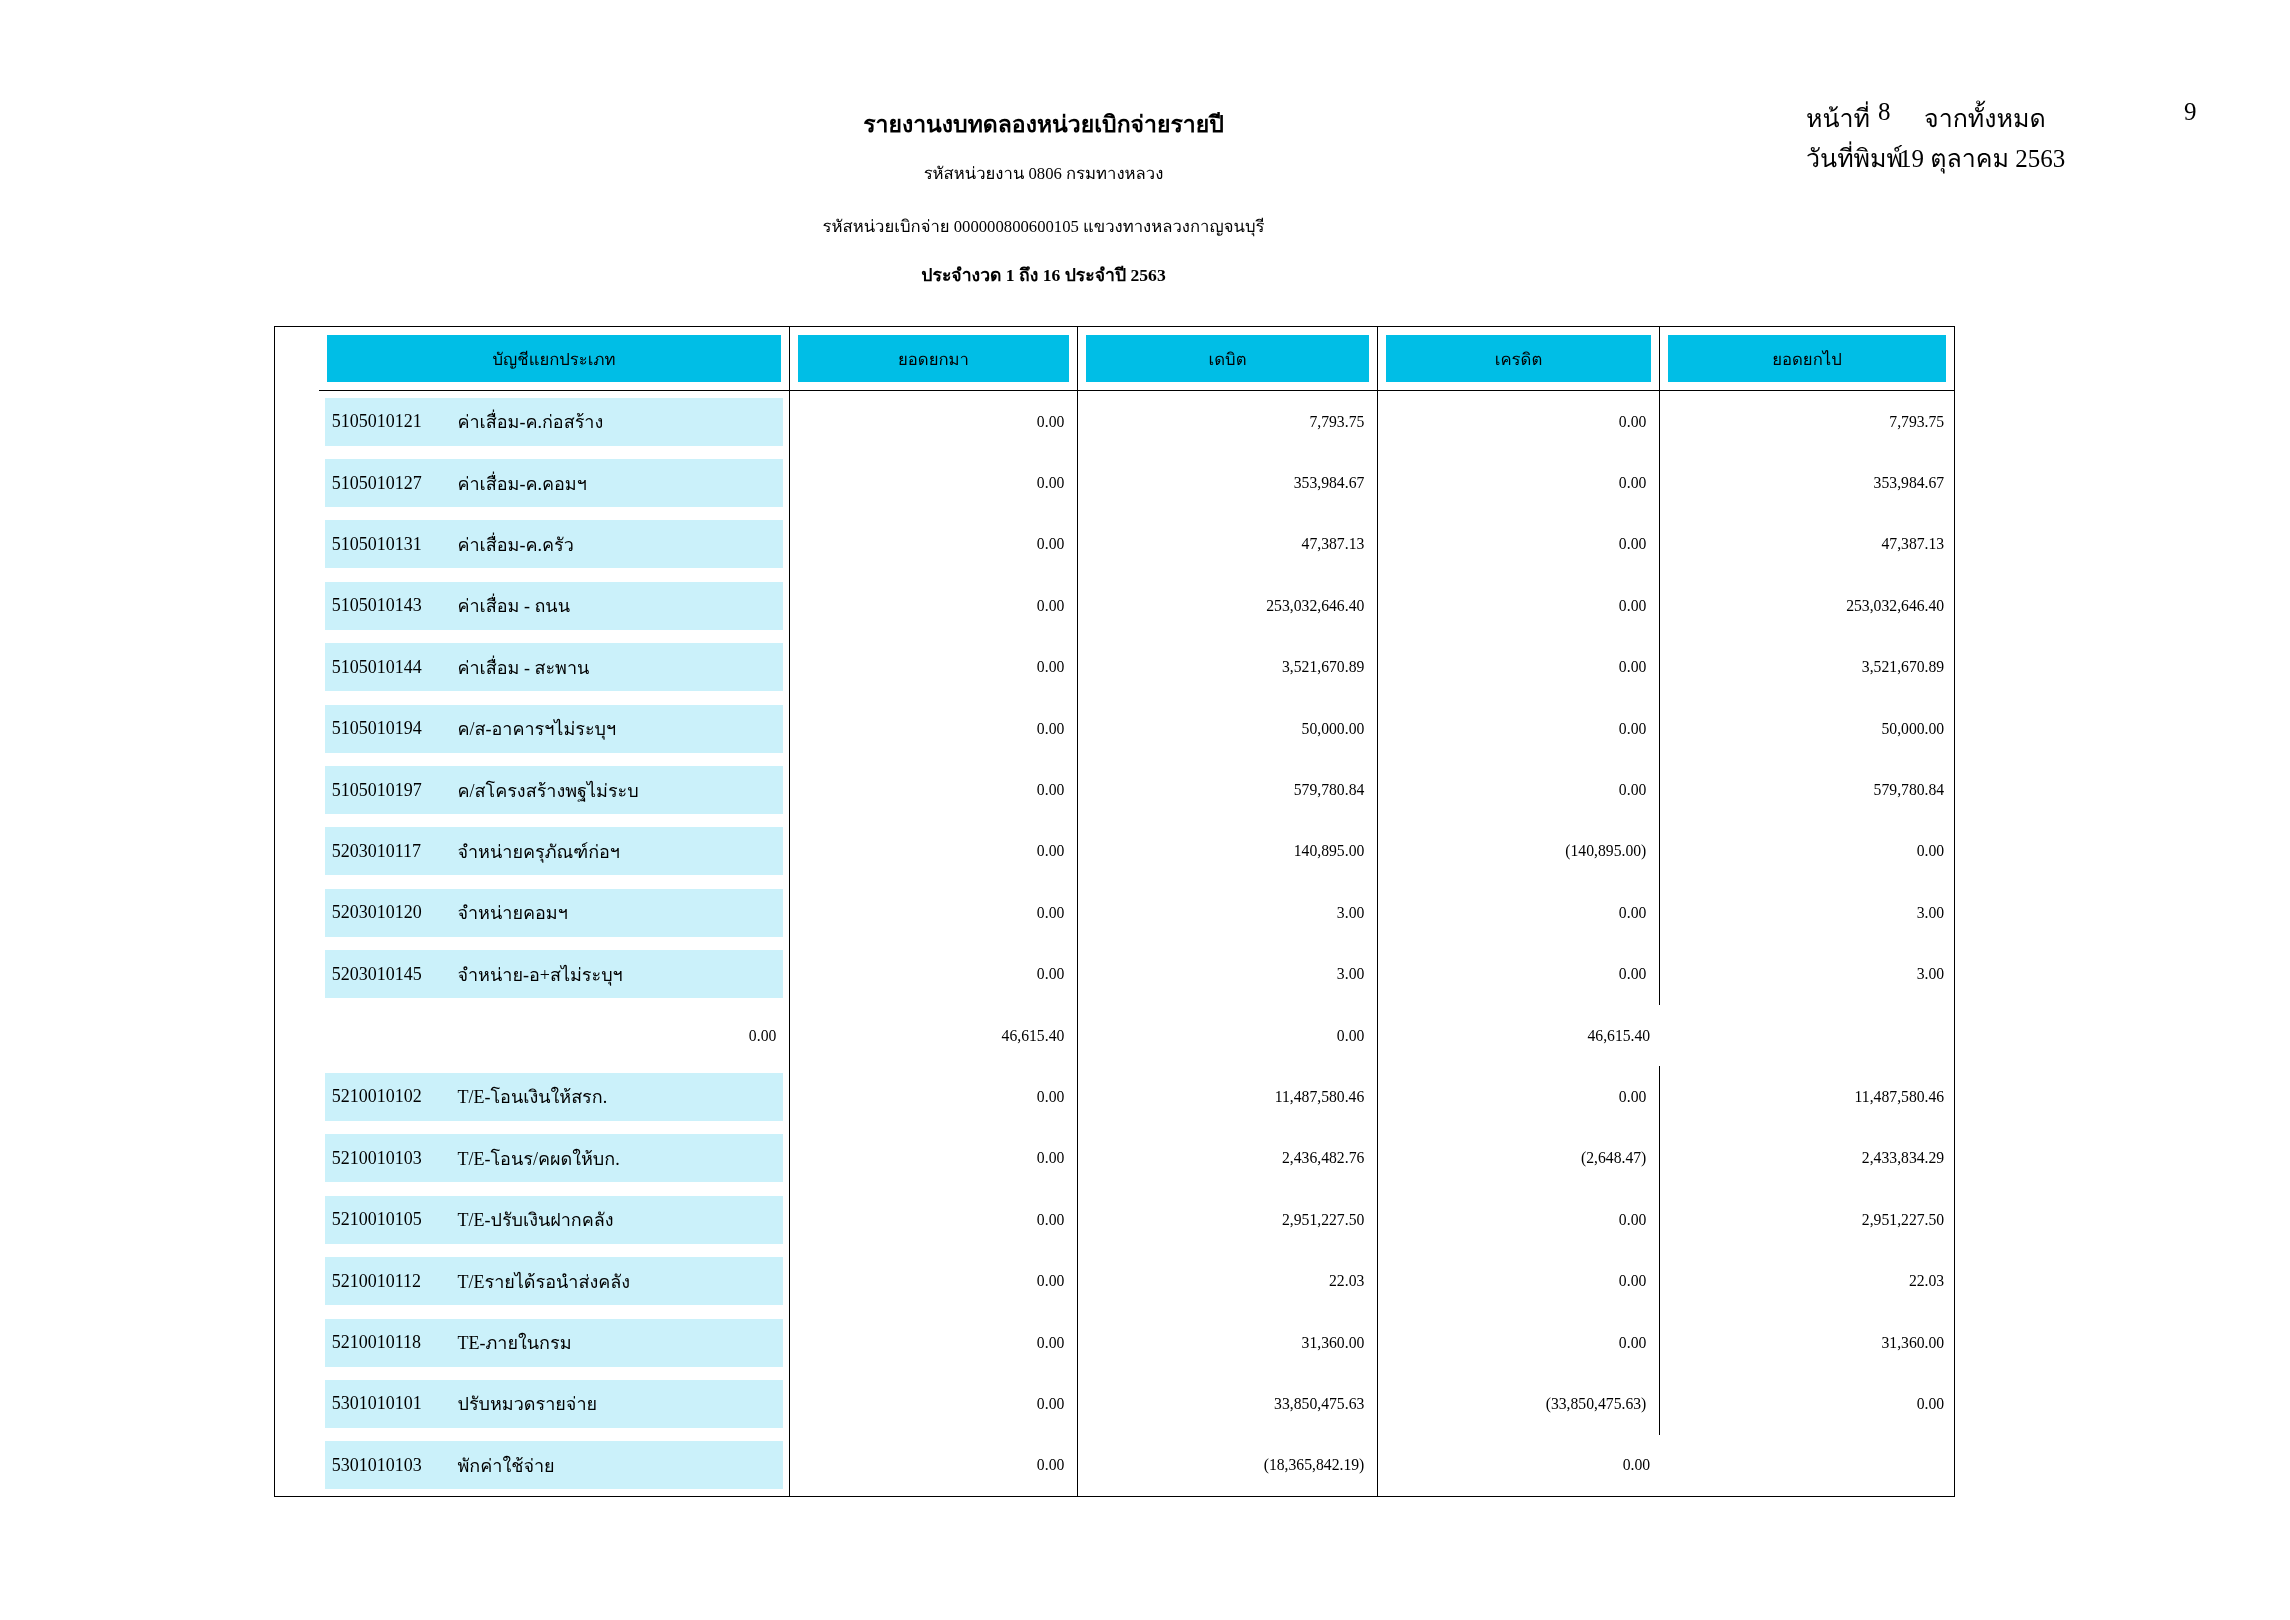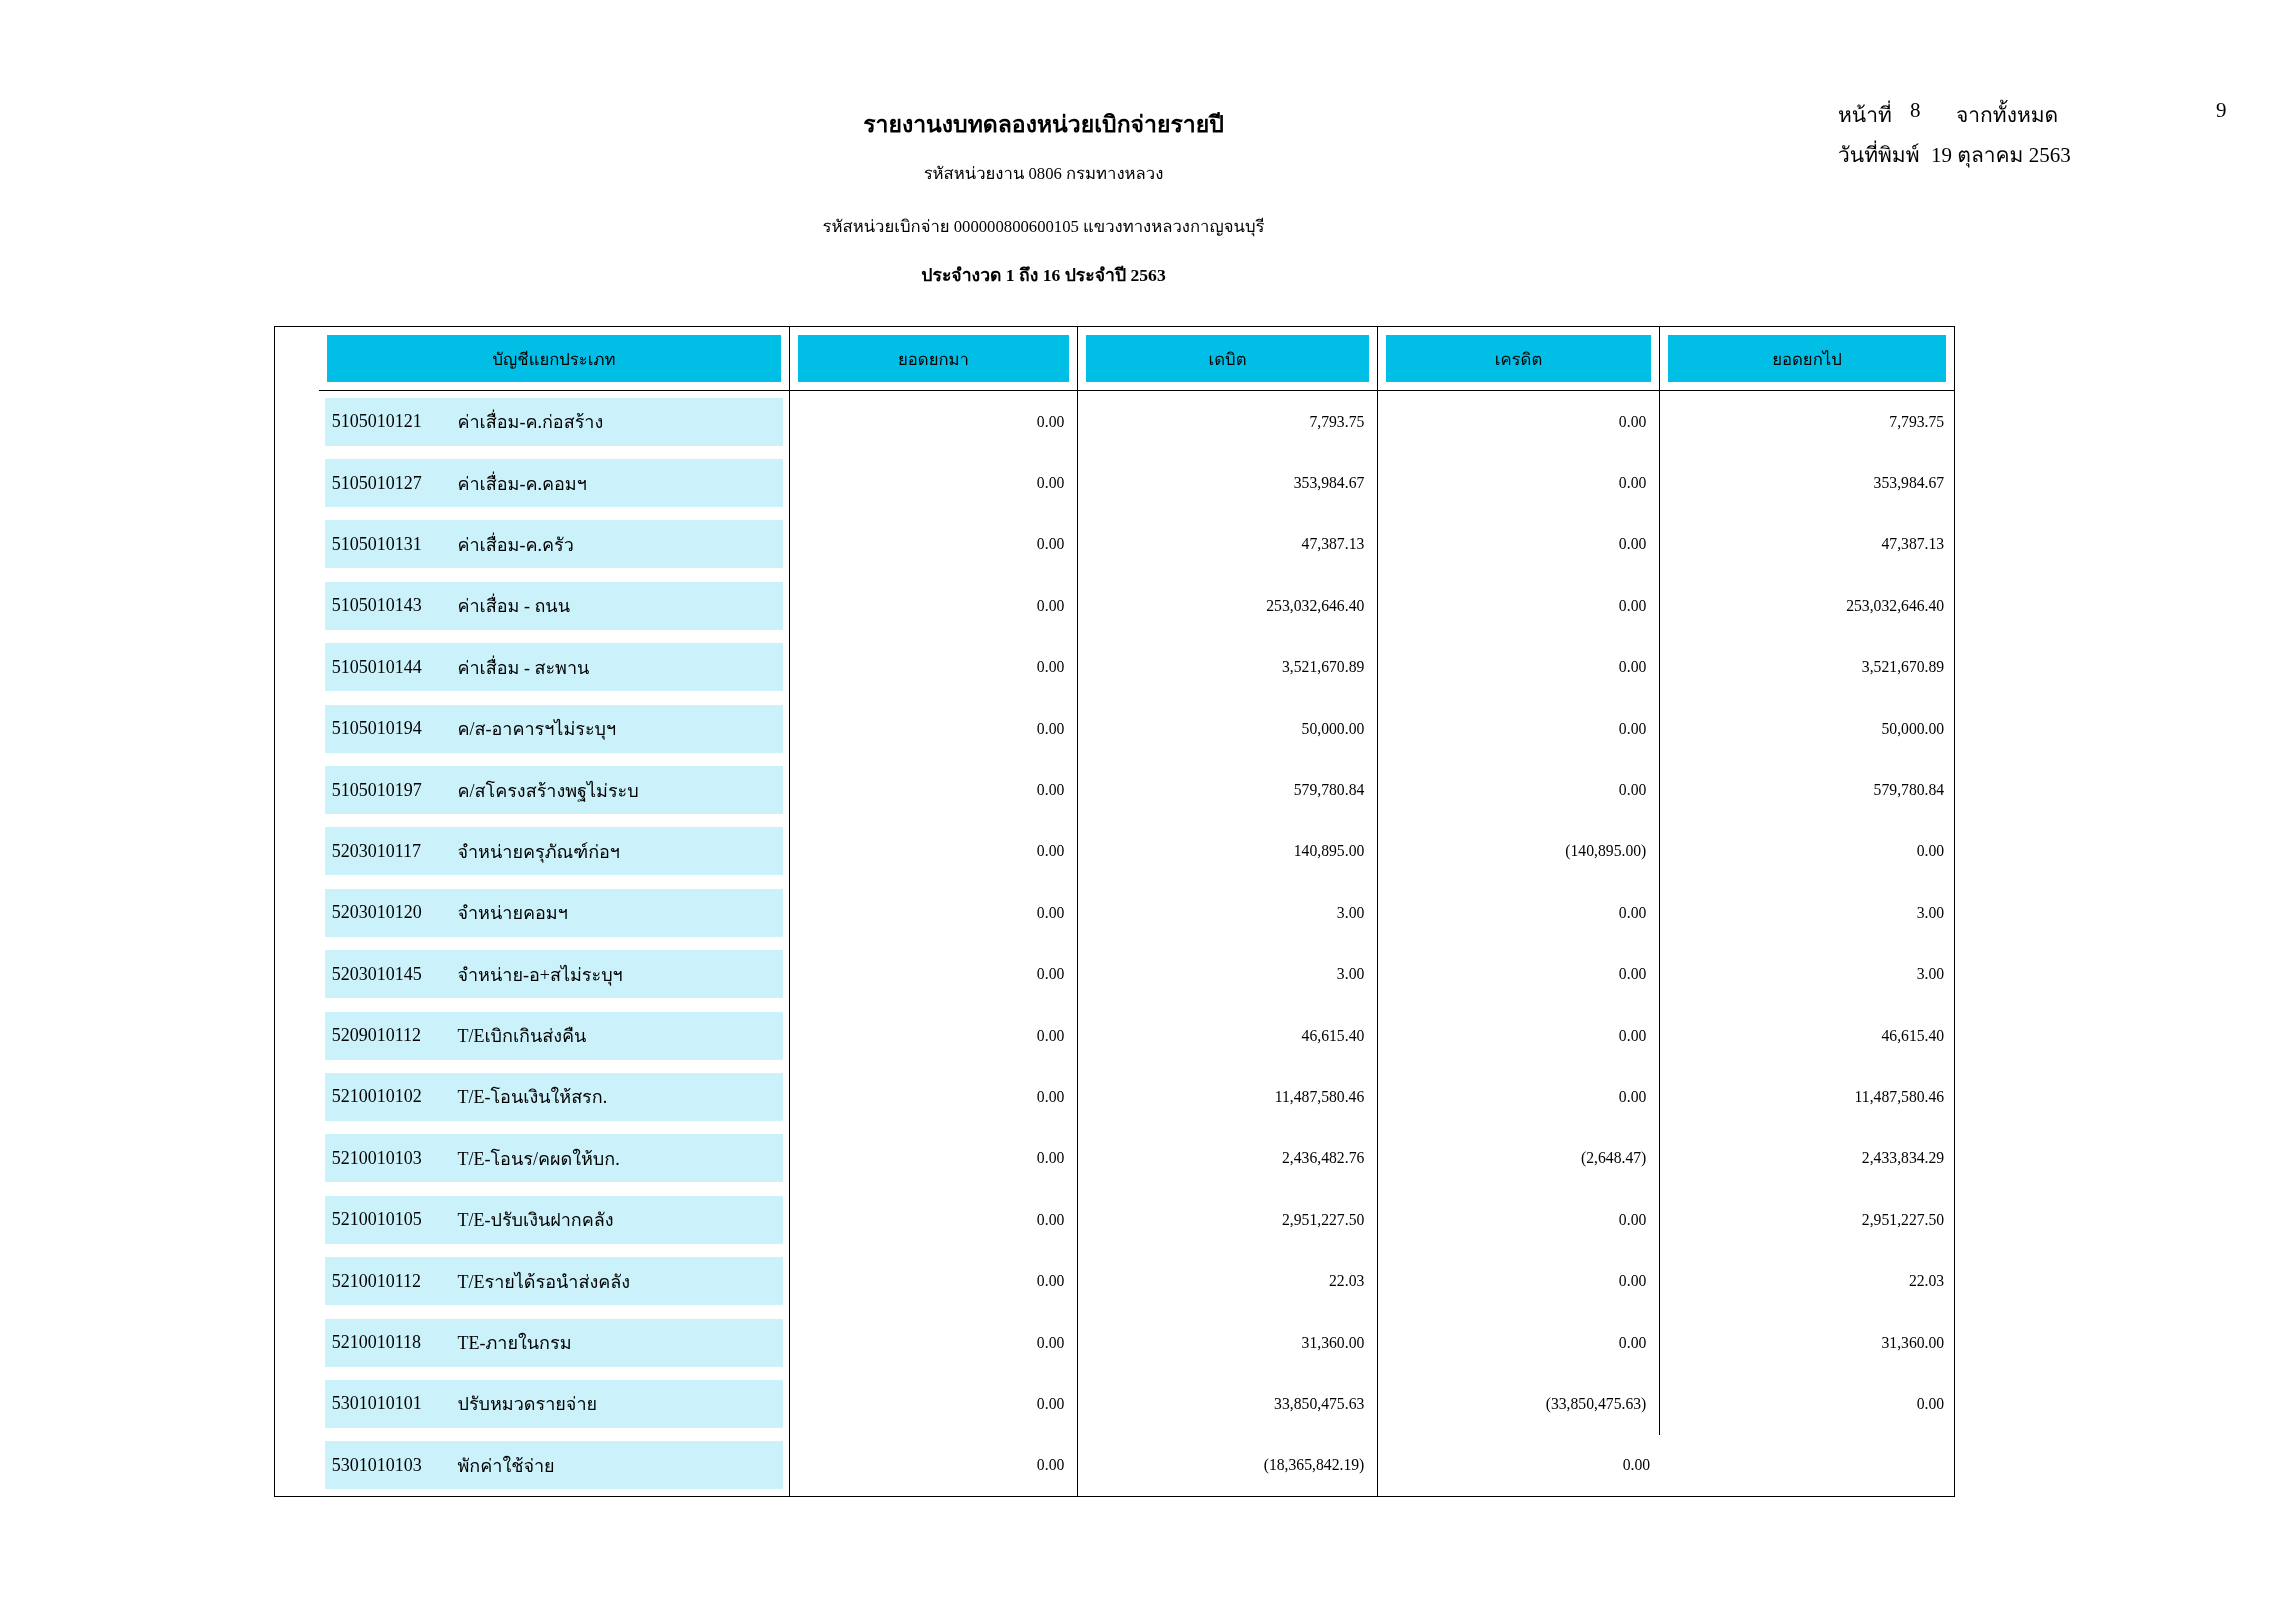--- a/index.html
+++ b/index.html
@@ -10,21 +10,21 @@
   body {
     position: relative;
     width: 2291px;
     height: 1620px;
     font-family: "Liberation Serif", "DejaVu Serif", serif;
     color: #000000;
     overflow: hidden;
   }
 
   
-  .page-info span { position: absolute; font-size: 21px; white-space: nowrap; margin-left: 32px; }
+  .page-info span { position: absolute; font-size: 25px; white-space: nowrap; }
   .pi-page-label   { left: 1806px; top: 98px; }
   .pi-page-number  { left: 1878px; top: 98px; }
   .pi-total-label  { left: 1924px; top: 98px; }
   .pi-total-pages  { left: 2184px; top: 98px; }
   .pi-date-label   { left: 1806px; top: 138px; }
   .pi-date-value   { left: 1899px; top: 138px; }
 
   
   .titles { position: absolute; left: 176px; top: 0; width: 1735px; text-align: center; }
   .titles div { position: absolute; width: 100%; white-space: nowrap; }
@@ -258,26 +258,20 @@
             <span class="acct-code">5203010145</span>
             <span class="acct-name">จำหน่าย-อ+สไม่ระบุฯ</span>
           </div>
         </div>
         <div class="td td-num">0.00</div>
         <div class="td td-num">3.00</div>
         <div class="td td-num">0.00</div>
         <div class="td td-num td-balance">3.00</div>
       </div>
       <div class="tr">
-        <div class="td td-name">
-          <div class="name-bar">
-            <span class="acct-code">5209010112</span>
-            <span class="acct-name">T/Eเบิกเกินส่งคืน</span>
-          </div>
-        </div>
         <div class="td td-num">0.00</div>
         <div class="td td-num">46,615.40</div>
         <div class="td td-num">0.00</div>
         <div class="td td-num td-balance">46,615.40</div>
       </div>
       <div class="tr">
         <div class="td td-name">
           <div class="name-bar">
             <span class="acct-code">5210010102</span>
             <span class="acct-name">T/E-โอนเงินให้สรก.</span>

